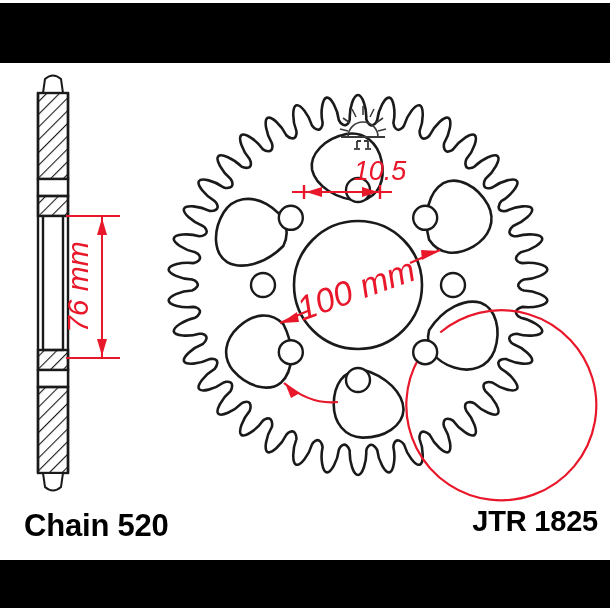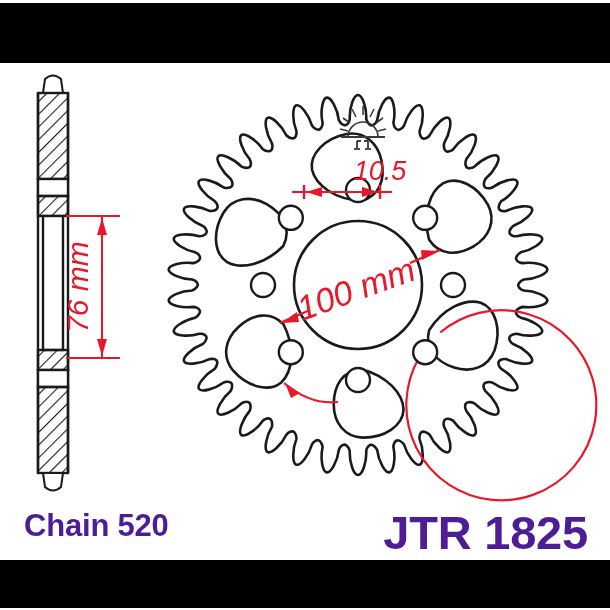--- a/index.html
+++ b/index.html
@@ -29,33 +29,33 @@
     left: 0;
     top: 63px;
     width: 610px;
     height: 440px;
   }
 
   .caption {
     position: absolute;
     font-family: "Liberation Sans", sans-serif;
     font-weight: bold;
-    color: #4c1d95;
+    color: #000000;
     white-space: nowrap;
     letter-spacing: -0.2px;
   }
   #caption-chain {
     left: 24px;
     top: 508px;
     font-size: 31px;
   }
   #caption-part {
-    right: 22px;
+    right: 12px;
     top: 505px;
-    font-size: 47px;
+    font-size: 29px;
   }
 </style>
 </head>
 <body>
 
 <div id="page">
 
   <div class="bar" id="bar-top"></div>
   <div class="bar" id="bar-bottom"></div>
 

